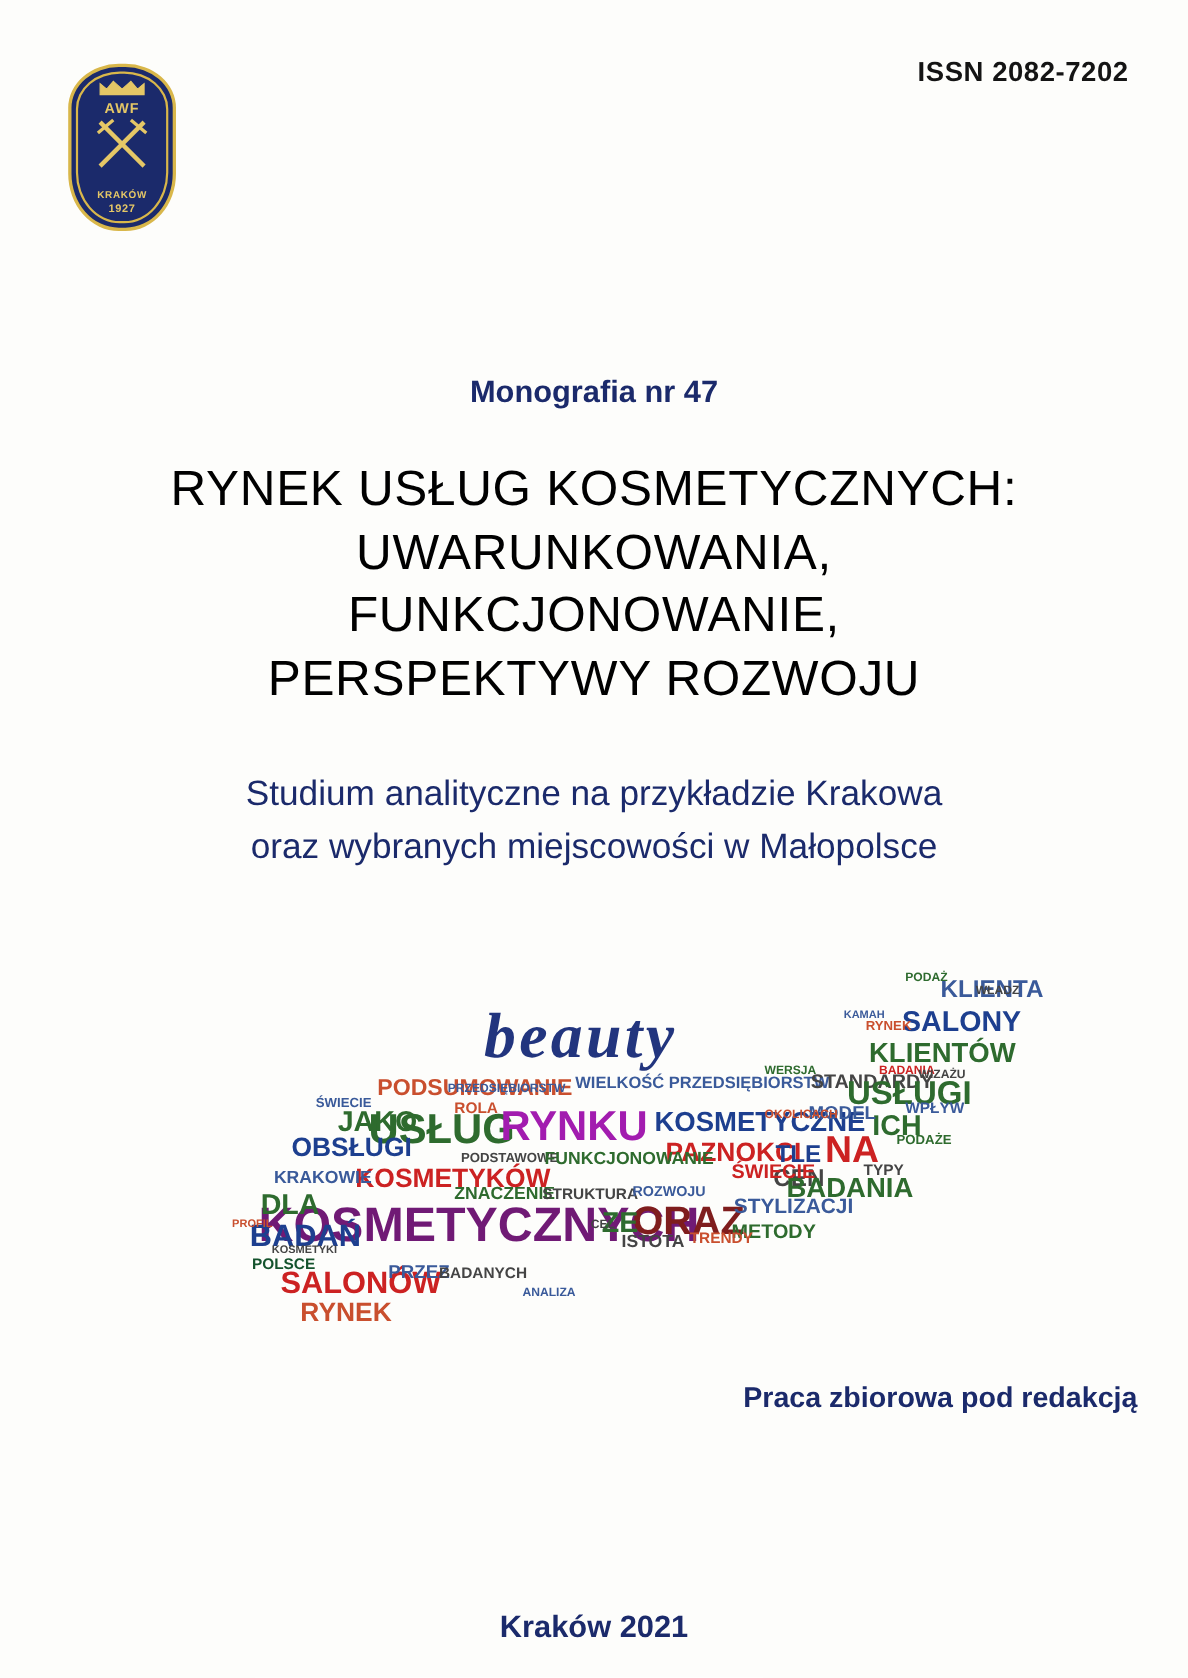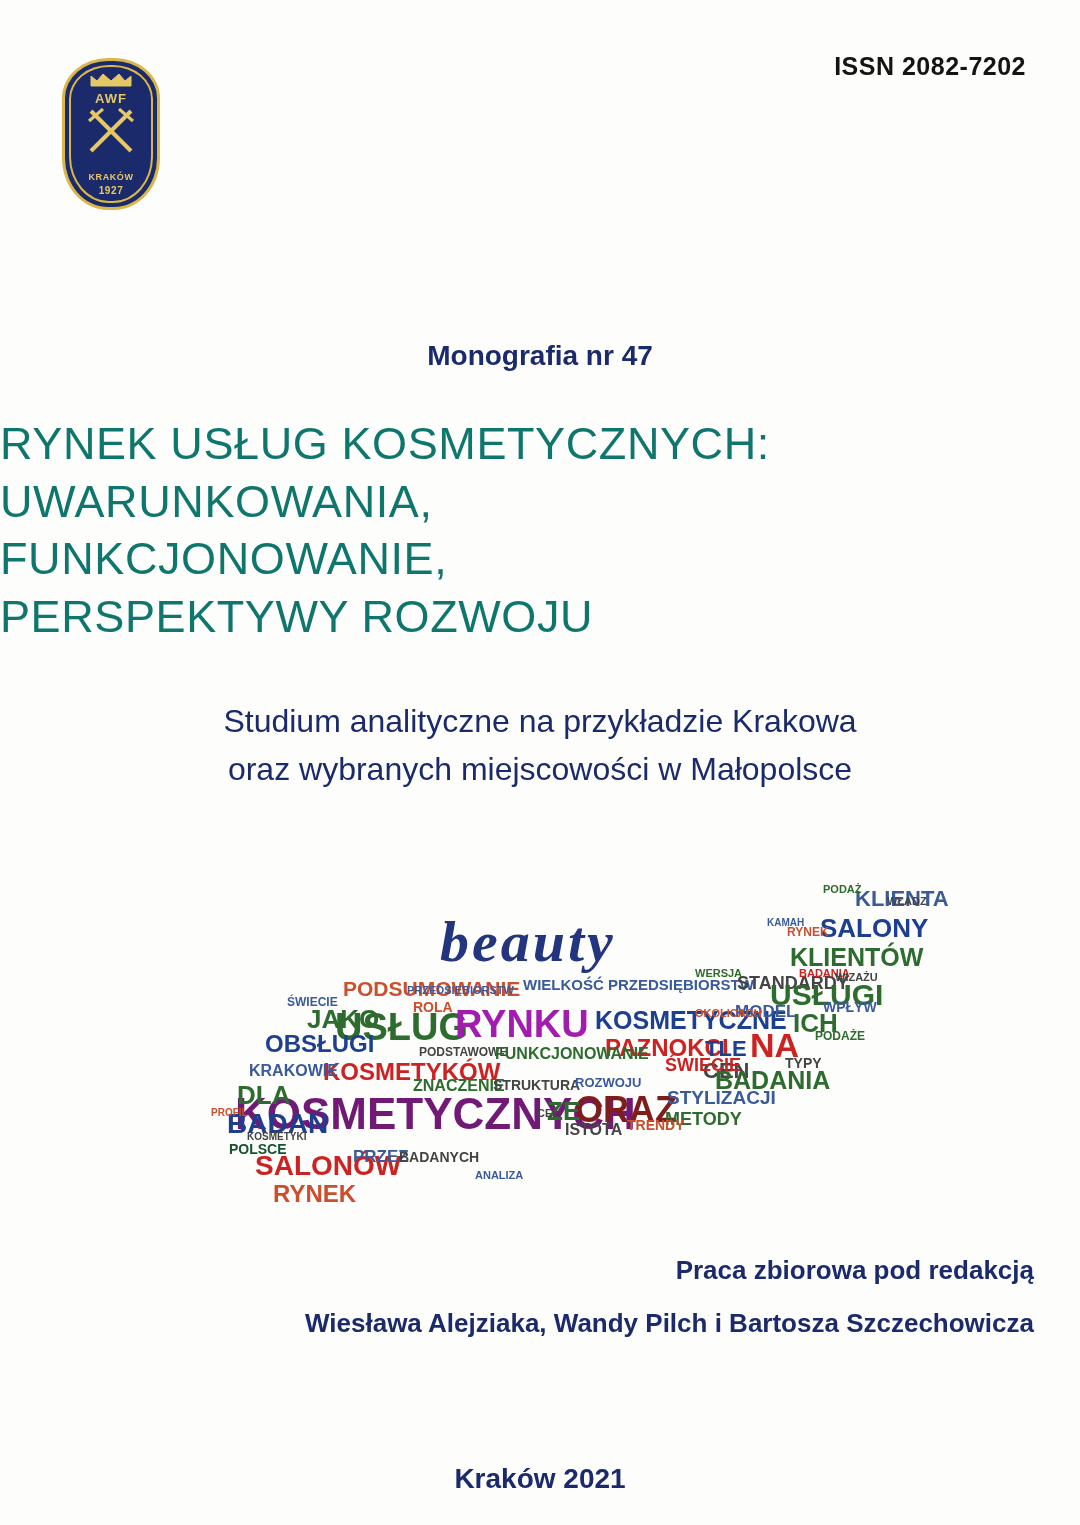--- a/index.html
+++ b/index.html
@@ -131,23 +131,23 @@
     text-align: center;
     font-size: 28px;
     font-weight: bold;
     color: #1b2a6b;
   }
   .title {
     position: absolute;
     top: 415px;
     left: 0;
     right: 0;
-    text-align: left;
+    text-align: center;
     font-family: "Liberation Serif", serif;
-    color: #0f766e;
+    color: #000000;
   }
   .title .line {
     font-size: 45px;
     line-height: 1.28;
     letter-spacing: 0.6px;
     font-weight: 400;
     font-family: "Liberation Sans", sans-serif;
   }
   .subtitle {
     position: absolute;
@@ -322,18 +322,17 @@
       <span class="w" style="left: 112px; top: 118px; font-size: 12px; color: rgb(58, 90, 154); margin-top: 18px;">ŚWIECIE</span>
       <span class="w" style="left: 72px; top: 272px; font-size: 10px; color: rgb(68, 68, 68);">KOSMETYKI</span>
       <span class="w" style="left: 36px; top: 248px; font-size: 10px; color: rgb(201, 79, 46);">PROFIL</span>
       <span class="w" style="left: 300px; top: 310px; font-size: 11px; color: rgb(58, 90, 154);">ANALIZA</span>
       <span class="w" style="left: 362px; top: 248px; font-size: 11px; color: rgb(68, 68, 68);">CEL</span>
       <span class="w" style="left: 520px; top: 108px; font-size: 11px; color: rgb(46, 107, 46);">WERSJA</span>
     </div>
 
   <div class="editors">
     <div class="l1">Praca zbiorowa pod redakcją</div>
-    <div class="l2">Wiesława Alejziaka, Wandy Pilch i Bartosza Szczechowicza</div>
   </div>
 
   <div class="place">Kraków 2021</div>
 
 </div>
 
 </body></html>

